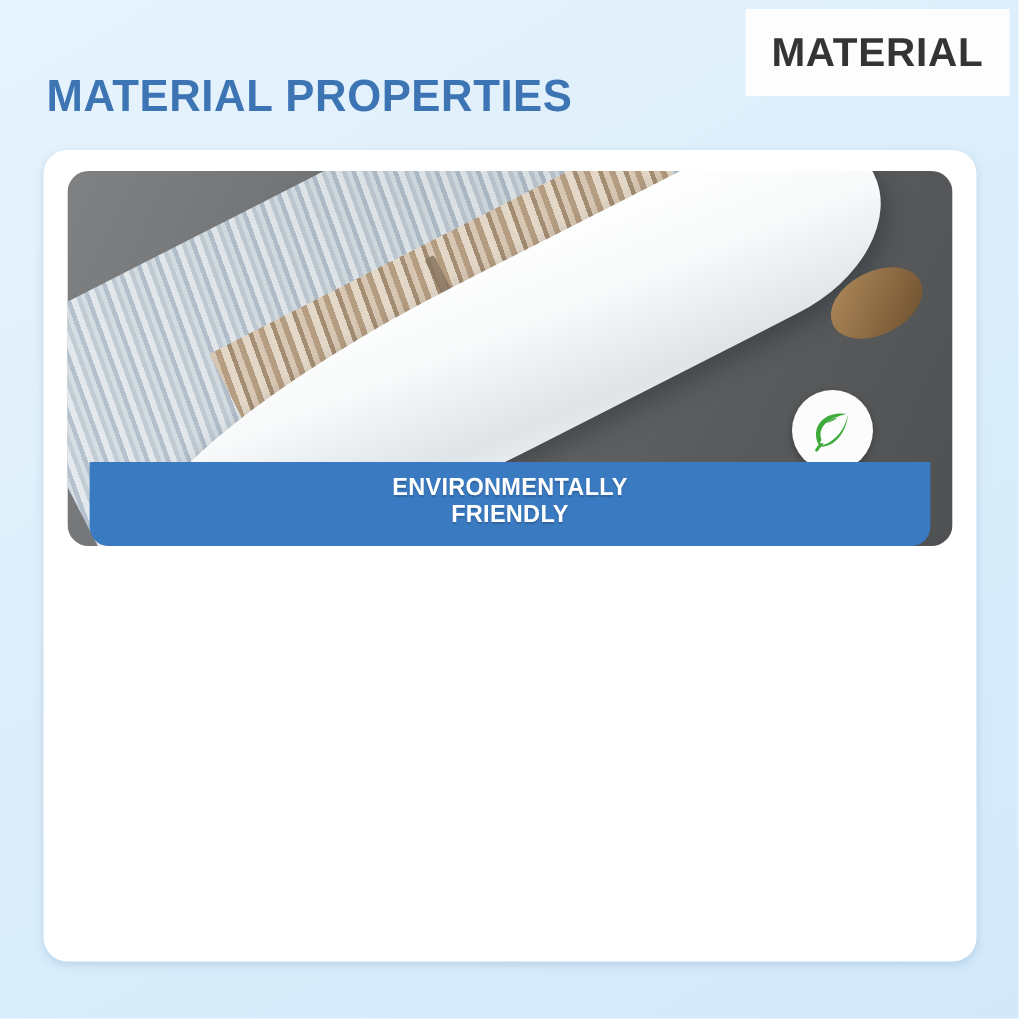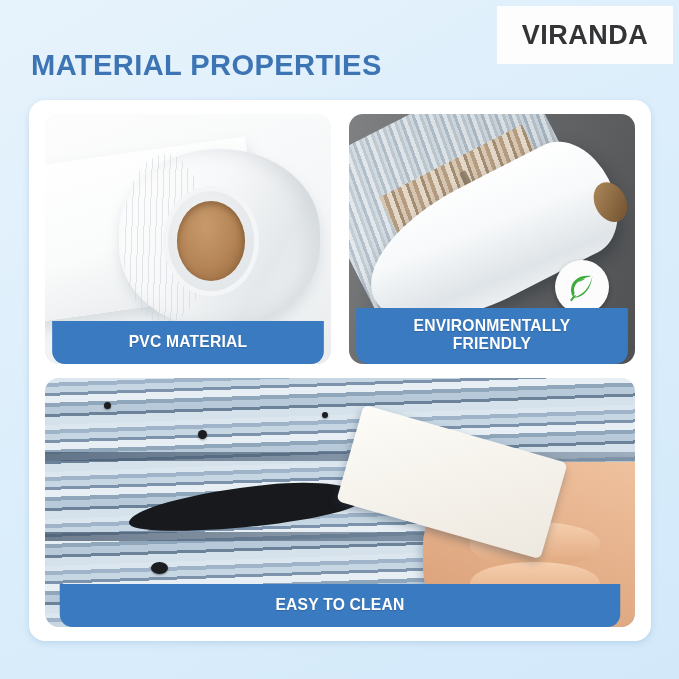--- a/index.html
+++ b/index.html
@@ -285,39 +285,29 @@
   }
   .door-hinge{
     position:absolute; right:8%; top:10%; width:13px; height:4px;
     background:#cfd2d5; border-radius:1px;
   }
 </style>
 </head>
 <body>
 
 <div id="brand-badge">
-  <span class="brand-text">VIRANDA</span>
+  <span class="brand-text">MATERIAL</span>
 </div>
 
 <div id="page-title">MATERIAL PROPERTIES</div>
 
 <div id="card">
 
   <div class="grid-row">
 
-    <div class="tile">
-      <div class="tile-art art-roll">
-        <div class="roll-sheet"></div>
-        <div class="roll-body"></div>
-        <div class="roll-rings"></div>
-        <div class="roll-core-outer"></div>
-        <div class="roll-core"></div>
-      </div>
-      <div class="tile-label">PVC MATERIAL</div>
-    </div>
 
     <div class="tile">
       <div class="tile-art art-eco">
         <div class="eco-print"></div>
         <div class="eco-print-wood"></div>
         <div class="eco-post" style="left:42%;top:22%;"></div>
         <div class="eco-post" style="left:48%;top:27%;"></div>
         <div class="eco-roll"></div>
         <div class="eco-roll-end"></div>
         <div class="eco-badge">
@@ -337,33 +327,15 @@
         <div>ENVIRONMENTALLY</div>
         <div>FRIENDLY</div>
       </div>
     </div>
 
   </div>
 
   <div class="grid-row">
 
 
-    <div class="tile">
-      <div class="tile-art art-wood">
-        <div class="wood-dark-band" style="top:30%"></div>
-        <div class="wood-dark-band" style="top:62%"></div>
-        <div class="ink-smear"></div>
-        <div class="ink" style="left:10%; top:10%; width:7px;  height:7px;"></div>
-        <div class="ink" style="left:26%; top:21%; width:9px;  height:9px;"></div>
-        <div class="ink" style="left:47%; top:14%; width:6px;  height:6px;"></div>
-        <div class="ink" style="left:55%; top:25%; width:11px; height:10px;"></div>
-        <div class="ink" style="left:18%; top:74%; width:17px; height:12px;"></div>
-        <div class="ink" style="left:33%; top:87%; width:8px;  height:8px;"></div>
-        <div class="clean-hand"></div>
-        <div class="clean-knuckle" style="top:58%"></div>
-        <div class="clean-knuckle" style="top:74%"></div>
-        <div class="sponge"></div>
-      </div>
-      <div class="tile-label">EASY TO CLEAN</div>
-    </div>
 
   </div>
 </div>
 
 </body></html>

